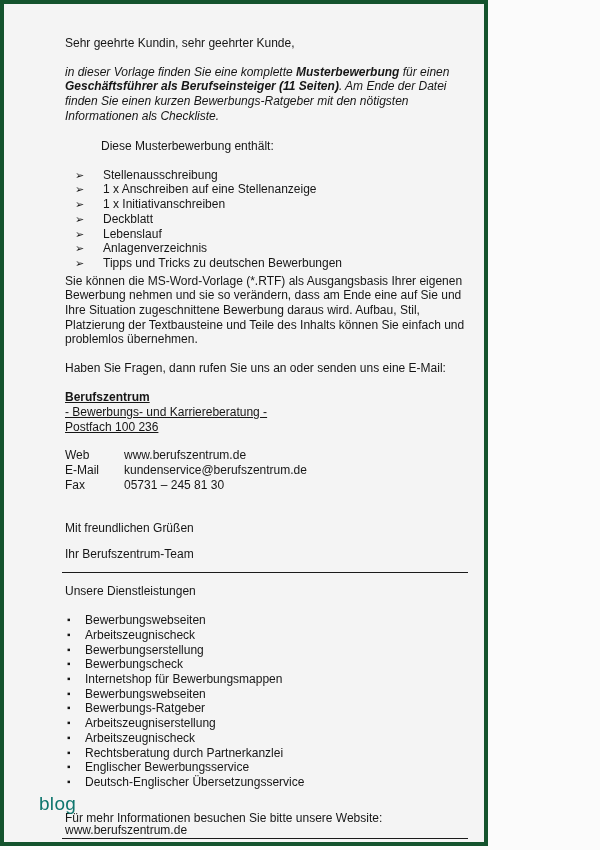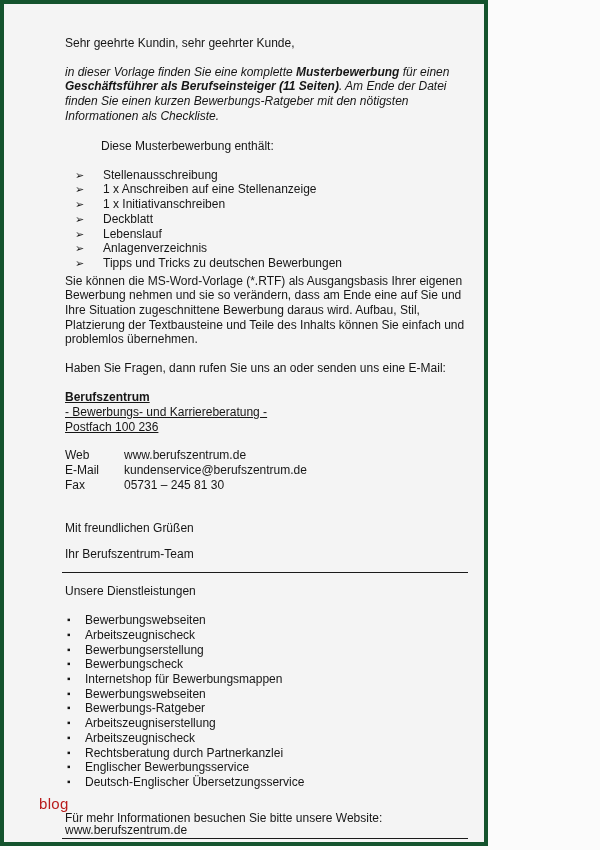--- a/index.html
+++ b/index.html
@@ -76,22 +76,22 @@
   .contact-row { display: flex; }
   .contact-label {
     width: 59px;
     flex: 0 0 59px;
   }
 
   .watermark {
     position: absolute;
     left: 35px;
     top: 793px;
-    color: #b91c1c;
-    font-size: 15px;
+    color: #0f766e;
+    font-size: 19px;
     letter-spacing: 0.3px;
   }
 </style>
 </head>
 <body>
 
 <div class="page">
   <div class="content">
 
     <p class="salutation">Sehr geehrte Kundin, sehr geehrter Kunde,</p>

